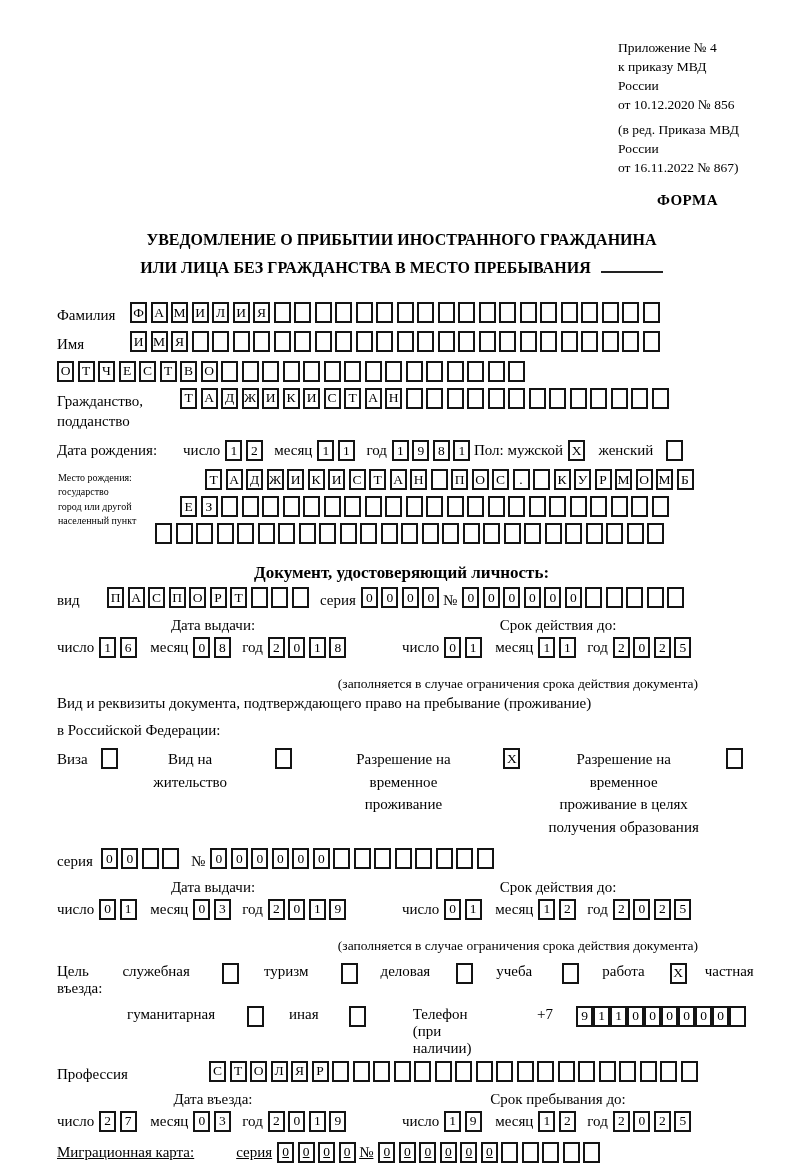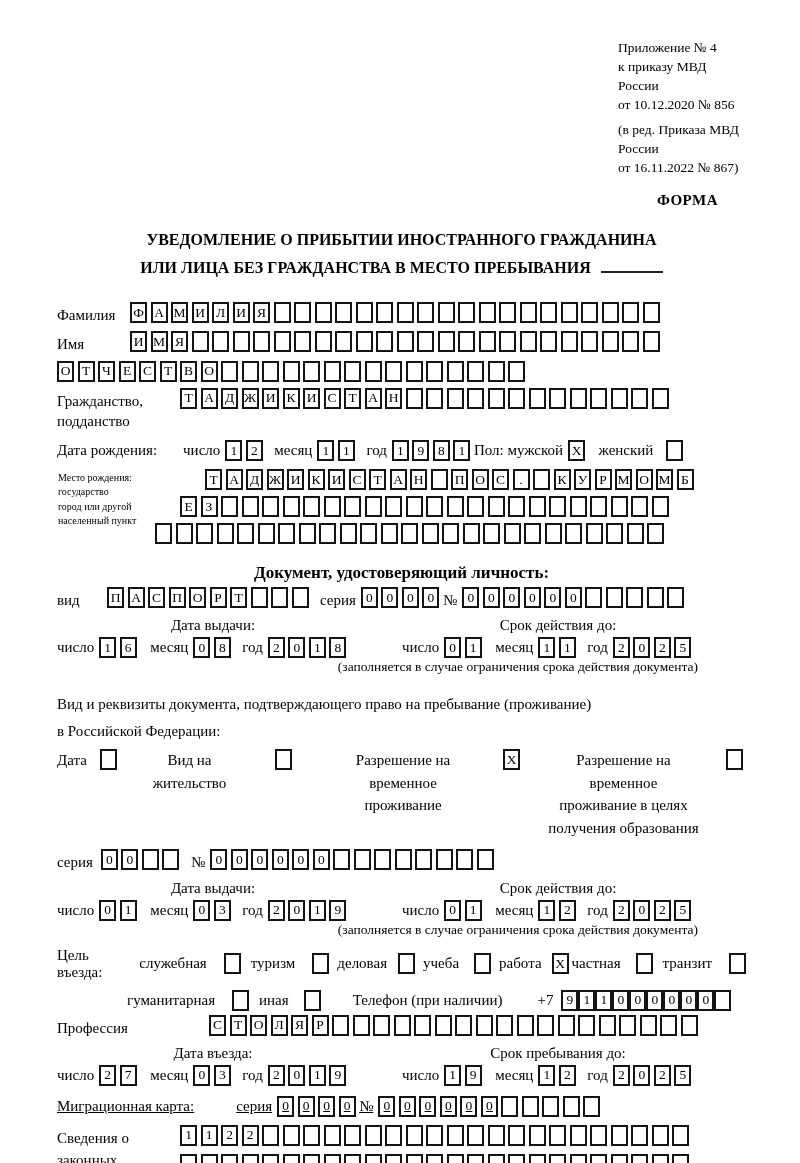--- a/index.html
+++ b/index.html
@@ -36,29 +36,29 @@
   .birthplace { position:relative; margin-top:8px; min-height:92px; }
   .birthplace .bp-labels { position:absolute; left:1px; top:2px; font-size:10px; line-height:1.44;font-family:Liberation Serif, serif; }
   .bp-row { margin-bottom:6px; display:flex; }
   .ml-148 { margin-left:148px; } .ml-123 { margin-left:123px; } .ml-98 { margin-left:98px; }
 
   .center-bold { text-align:center; font-weight:bold; font-size:17px; margin-top:8px; }
 
   .two-col { display:flex; margin-top:7px; }
   .col-l { width:345px; flex:none; }
   .date-hdr { width:312px; text-align:center; font-size:15px; margin-bottom:3px; }
-  .restrict-note { text-align:right; padding-right:48px; font-size:13.5px; margin-top:1px; }
-
-  .plain-line { font-size:15px; margin-top:18px; line-height:1.5; }
+  .restrict-note { text-align:right; padding-right:48px; font-size:13.5px; margin-top:18px; }
+
+  .plain-line { font-size:15px; margin-top:0; line-height:1.5; }
 
   .cbgroup { display:flex; align-items:flex-start; margin-top:7px; }
   .cbgroup .txt { font-size:15px; text-align:center; line-height:1.5; }
   .cbgroup .cell { margin-left:8px; }
 
-  .purpose-line { display:flex; align-items:center; margin-top:9px; }
+  .purpose-line { display:flex; align-items:flex-start; margin-top:9px;gap:15px; }
   .purpose-line .lbl { margin-right:5px; }
   .purpose-line .cell { margin-right:0; }
 
   .guardians { display:flex; margin-top:8px; }
   .guardians .g-labels { width:123px; flex:none; font-size:15px; line-height:1.47; padding-top:2px; }
   .g-rows .bp-row { margin-bottom:8px; }
 </style>
 </head>
 <body>
 
@@ -405,21 +405,21 @@
           </span>
       </div>
     </div>
   </div>
   <div class="restrict-note">(заполняется в случае ограничения срока действия документа)</div>
 
   <div class="plain-line">Вид и реквизиты документа, подтверждающего право на пребывание (проживание)</div>
   <div class="plain-line" style="margin-top:4px;">в Российской Федерации:</div>
 
   <div class="cbgroup">
-    <span class="txt">Дата</span>
+    <span class="txt">Виза</span>
     <span class="cells" style="margin-left:5px;">
         <span class="cell"></span>
       </span>
     <span class="txt" style="margin-left:12px;">Вид на жительство</span>
     <span class="cells" style="margin-left:20px;">
         <span class="cell"></span>
       </span>
     <span class="txt" style="margin-left:30px;">
       <span>Разрешение на временное</span><br><span>проживание</span>
     </span>

